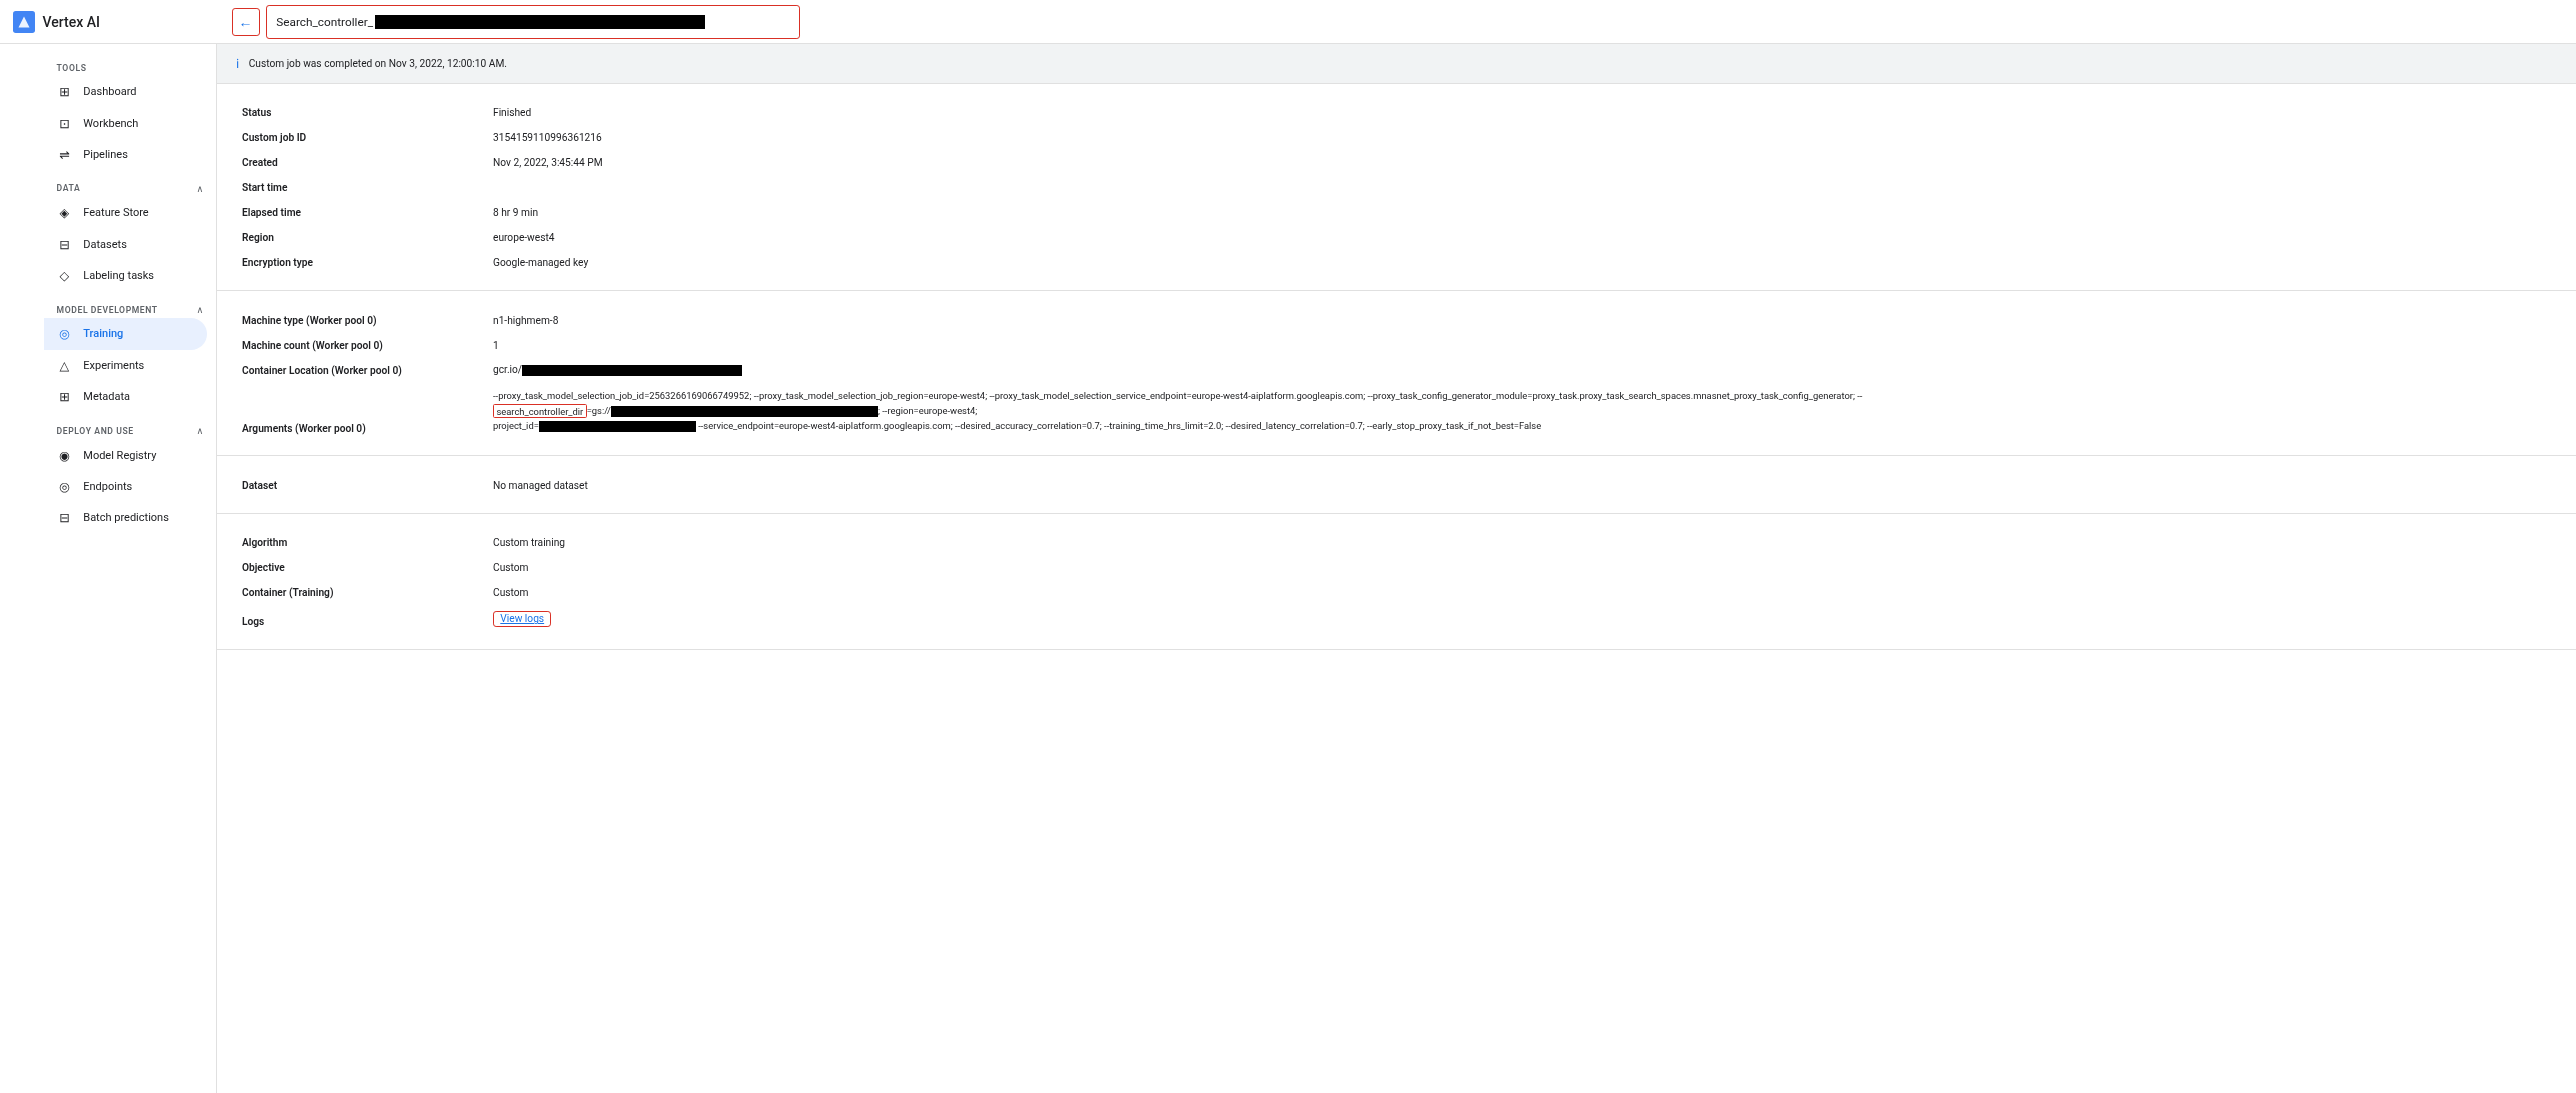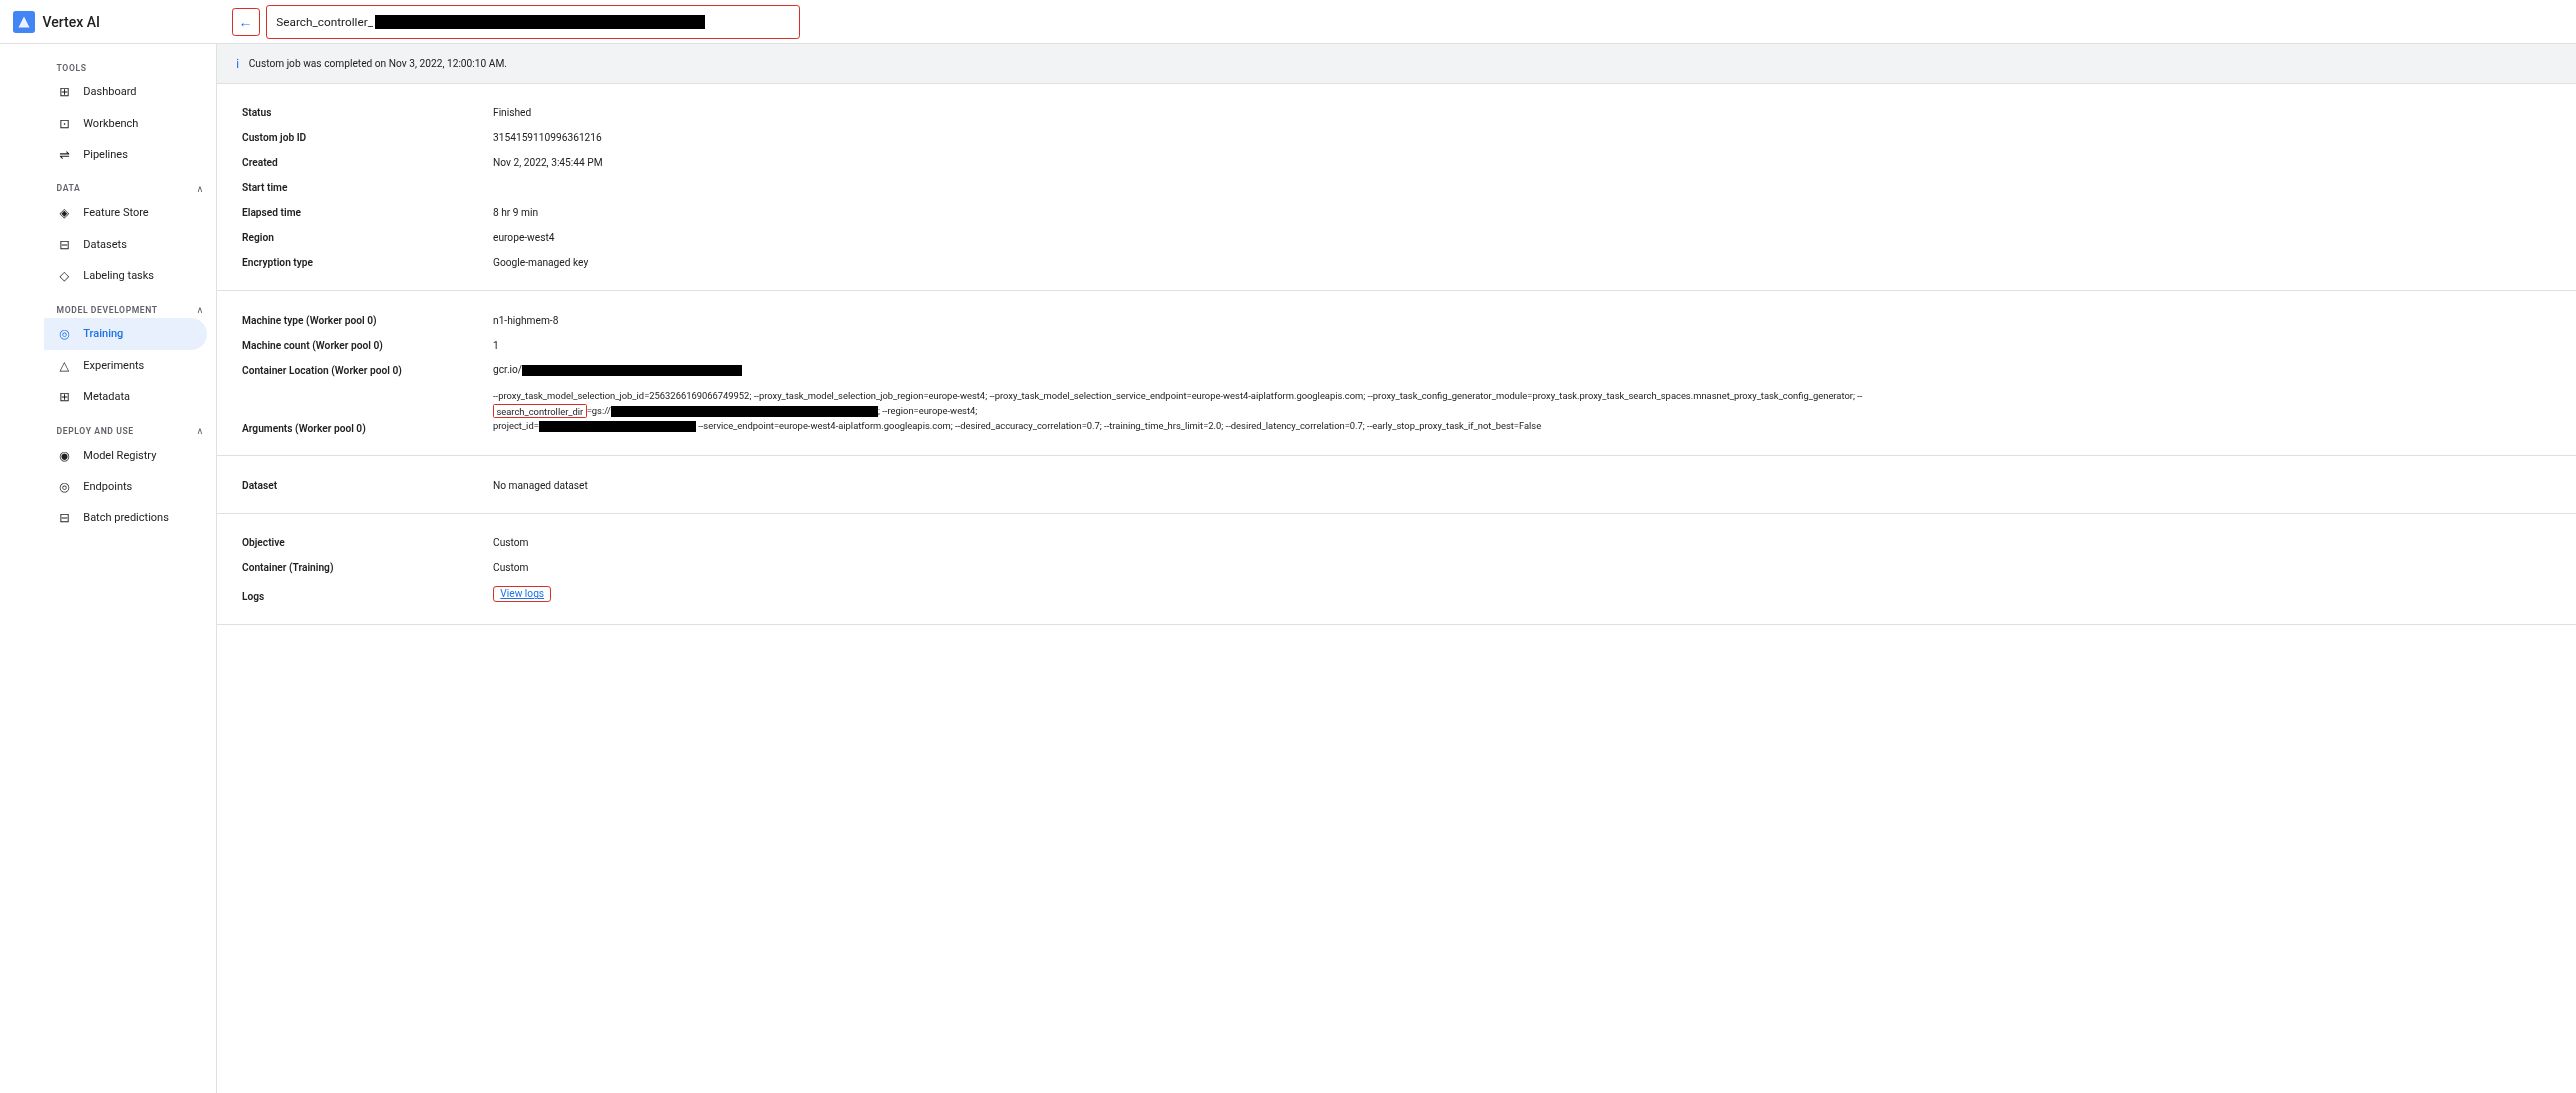--- a/index.html
+++ b/index.html
@@ -371,20 +371,24 @@
 
     <div class="details-section">
       <div class="details-row">
         <div class="details-label">Dataset</div>
         <div class="details-value">No managed dataset</div>
       </div>
     </div>
 
     <div class="details-section">
       <div class="details-row">
+        <div class="details-label">Algorithm</div>
+        <div class="details-value">Custom training</div>
+      </div>
+      <div class="details-row">
         <div class="details-label">Objective</div>
         <div class="details-value">Custom</div>
       </div>
       <div class="details-row">
         <div class="details-label">Container (Training)</div>
         <div class="details-value">Custom</div>
       </div>
       <div class="details-row">
         <div class="details-label">Logs</div>
         <div class="details-value">

